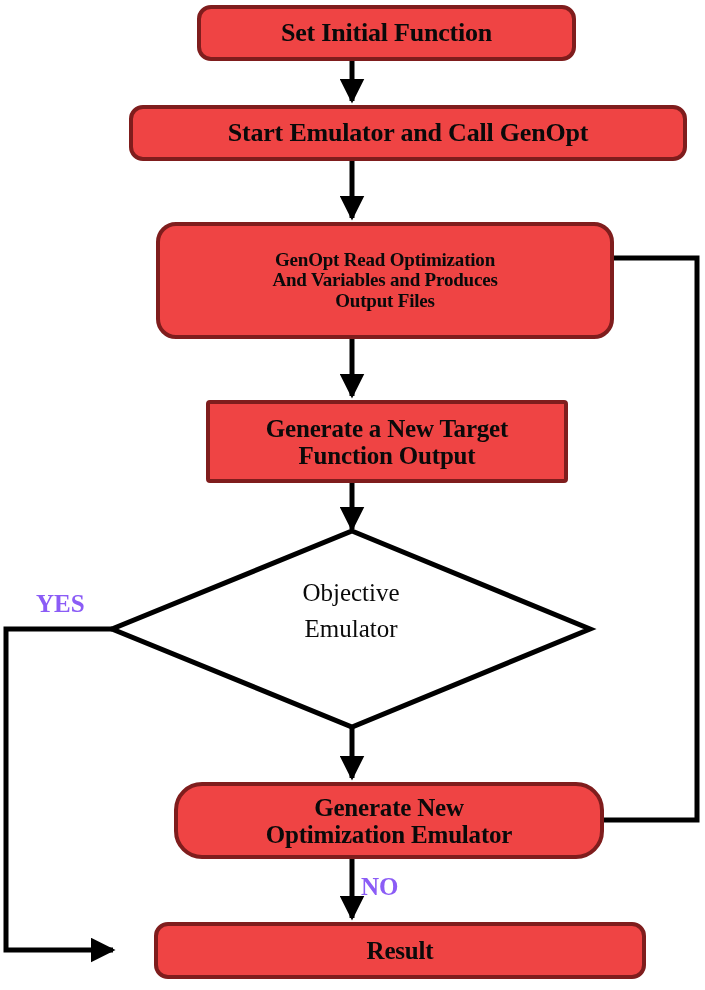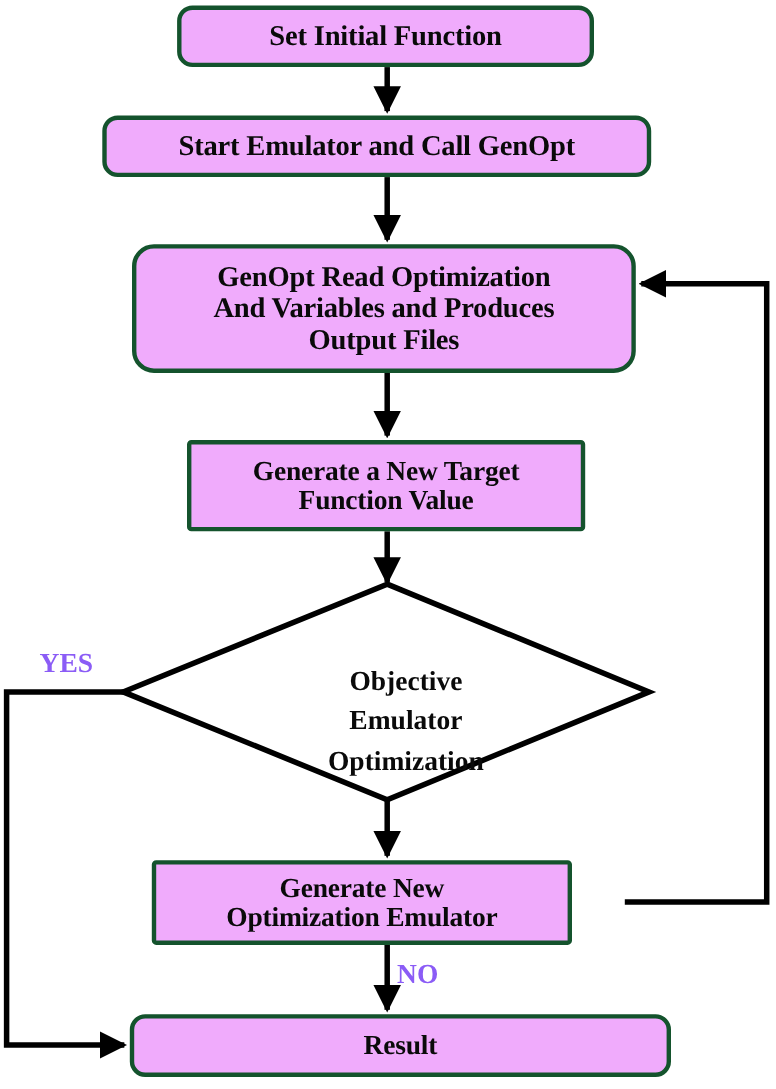--- a/index.html
+++ b/index.html
@@ -9,51 +9,51 @@
     font-family:"Liberation Serif", serif;
     overflow:hidden;
   }
   #stage{position:relative;width:705px;height:990px;}
 
   svg.layer{position:absolute;left:0;top:0;width:705px;height:990px;}
 
   .node{
     position:absolute;
     box-sizing:border-box;
-    border:4px solid #14532d;
-    background:#f0abfc;
+    border:4px solid #7f1d1d;
+    background:#ef4444;
     display:flex;
     align-items:center;
     justify-content:center;
     text-align:center;
     font-weight:bold;
     color:#0a0a0a;
     line-height:1.08;
     letter-spacing:-0.2px;
+    margin-left:36px;
   }
   .node .txt{display:block;width:100%;}
   .node .txt span{display:block;white-space:nowrap;}
 
   #n1{left:161px;top:5px;width:379px;height:56px;border-radius:14px;font-size:26px;}
-  #n2{left:93px;top:105px;width:499px;height:56px;border-radius:14px;font-size:26px;}
-  #n3{left:120px;top:222px;width:458px;height:117px;border-radius:20px;font-size:26px;}
+  #n2{left:93px;top:105px;width:558px;height:56px;border-radius:14px;font-size:26px;}
+  #n3{left:120px;top:222px;width:458px;height:117px;border-radius:20px;font-size:19px;}
   #n4{left:170px;top:400px;width:362px;height:83px;border-radius:4px;font-size:25px;}
-  #n5{left:138px;top:782px;width:382px;height:77px;border-radius:4px;font-size:25px;}
+  #n5{left:138px;top:782px;width:430px;height:77px;border-radius:28px;font-size:25px;}
   #n6{left:118px;top:922px;width:492px;height:57px;border-radius:14px;font-size:25px;}
 
   .diamond-label{
     position:absolute;
-    left:249px;top:575px;width:240px;
+    left:231px;top:575px;width:240px;
     text-align:center;
-    font-weight:bold;
+    font-weight:normal;
     font-size:25px;
     line-height:1.45;
     color:#0a0a0a;
     pointer-events:none;
-    margin-top:27px;
   }
   .diamond-label span{display:block;white-space:nowrap;}
 
   .edge-label{
     position:absolute;
     font-weight:bold;
     font-size:25px;
     color:#8b5cf6;
   }
   #lbl-yes{left:36px;top:590px;}
@@ -109,28 +109,27 @@
     <span class="txt">
       <span>GenOpt Read Optimization</span>
       <span>And Variables and Produces</span>
       <span>Output Files</span>
     </span>
   </div>
 
   <div class="node" id="n4">
     <span class="txt">
       <span>Generate a New Target</span>
-      <span>Function Value</span>
+      <span>Function Output</span>
     </span>
   </div>
 
   <div class="diamond-label">
     <span>Objective</span>
     <span>Emulator</span>
-    <span>Optimization</span>
   </div>
 
   <div class="node" id="n5">
     <span class="txt">
       <span>Generate New</span>
       <span>Optimization Emulator</span>
     </span>
   </div>
 
   <div class="node" id="n6">

